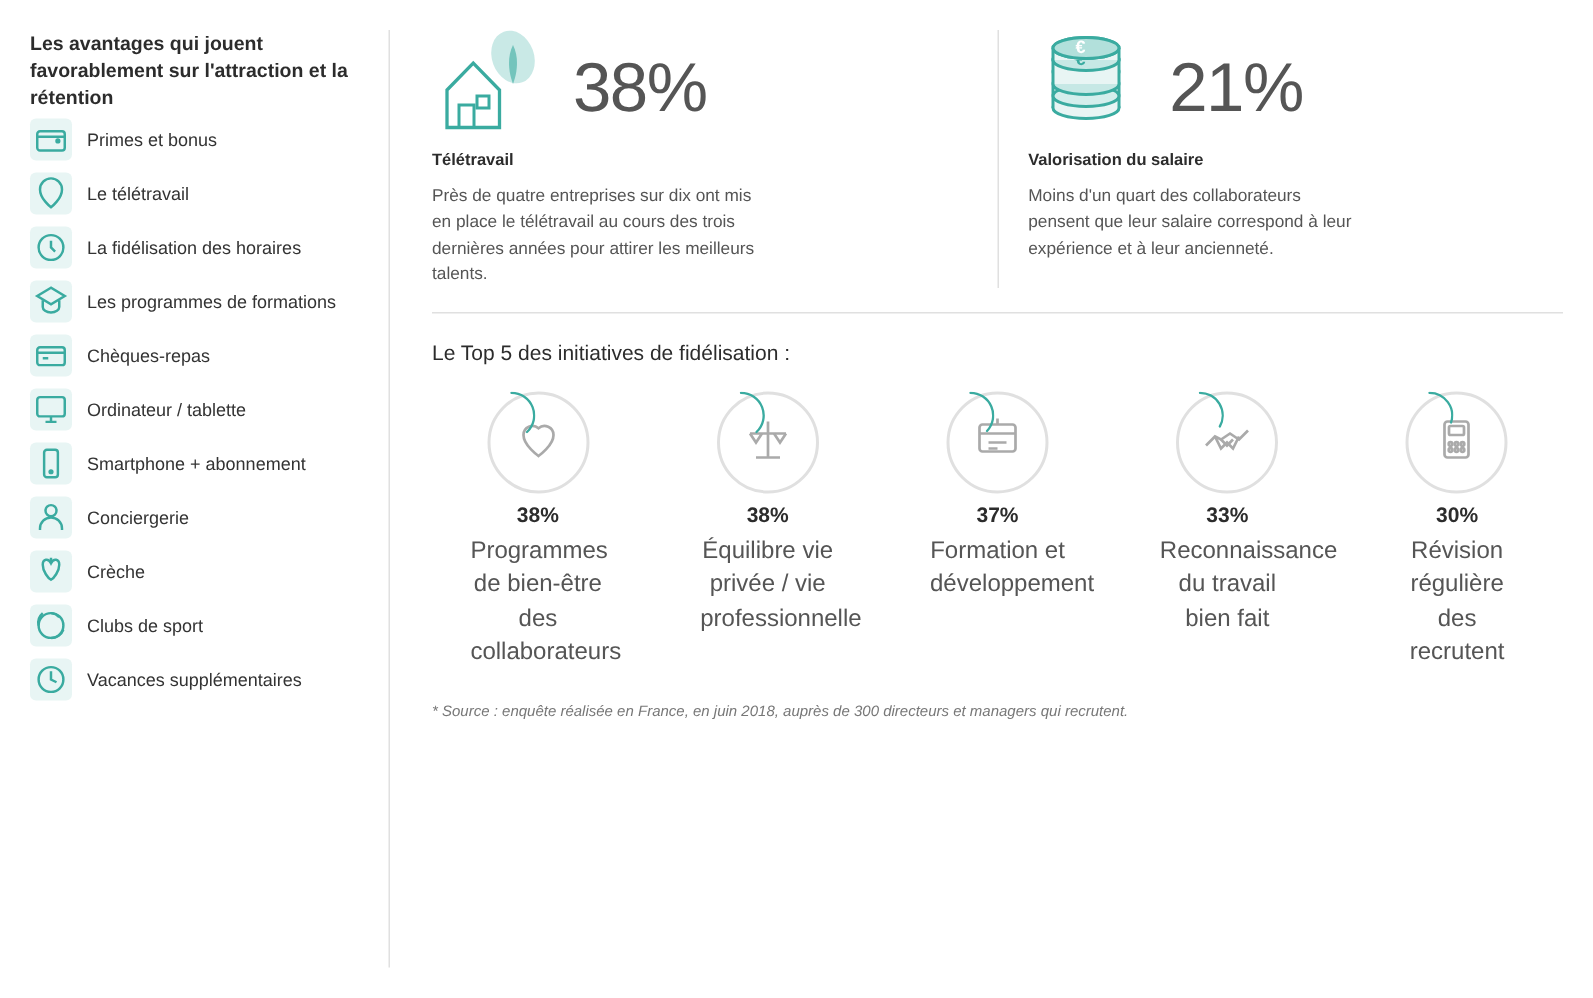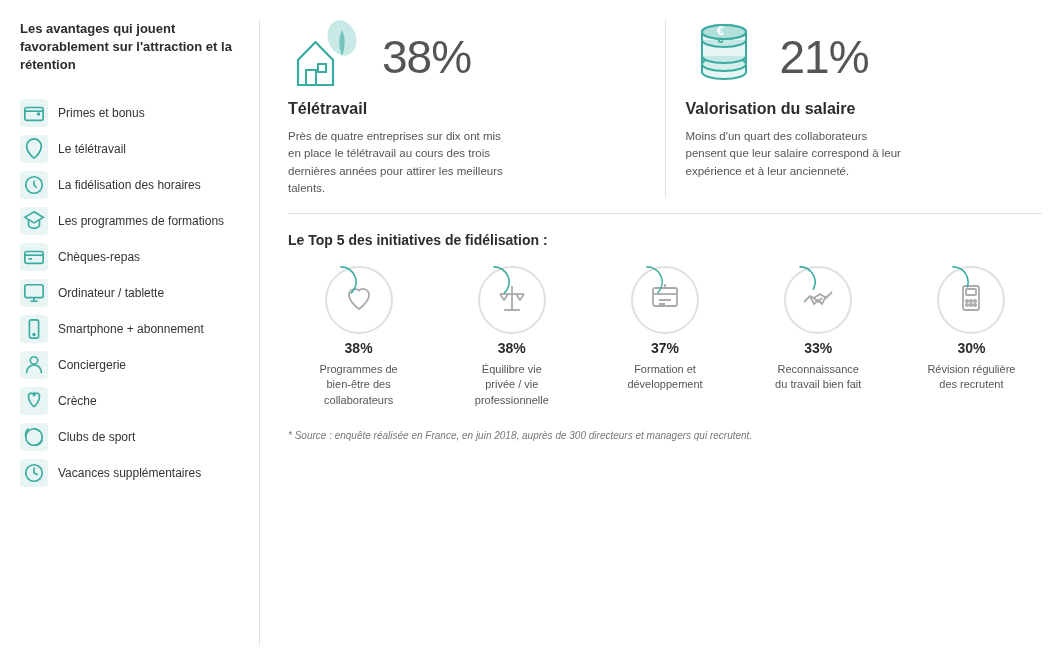--- a/index.html
+++ b/index.html
@@ -24,21 +24,21 @@
     .left-col {
       width: 240px;
       flex-shrink: 0;
       padding-right: 20px;
       border-right: 1px solid #e0e0e0;
     }
     .left-title {
       font-weight: bold;
       font-size: 13px;
       color: #2c2c2c;
-      margin-bottom: 24px;
+      margin-bottom: 4px;
       line-height: 1.4;
     }
     .advantage-list {
       list-style: none;
       display: flex;
       flex-direction: column;
       gap: 8px;
       justify-content: center;
     }
     .advantage-item {
@@ -97,39 +97,39 @@
       align-items: center;
       gap: 14px;
     }
     .stat-percent {
       font-size: 46px;
       font-weight: 200;
       color: #555;
       letter-spacing: -1px;
     }
     .stat-label {
-      font-size: 16px;
+      font-size: 11px;
       font-weight: bold;
       color: #2c2c2c;
       margin-bottom: 4px;
     }
     .stat-desc {
       font-size: 11.5px;
       color: #555;
       line-height: 1.5;
       max-width: 220px;
     }
 
     
     .bottom-section {
       padding-top: 18px;
     }
     .bottom-title {
       font-size: 14px;
-      font-weight: bold;
+      font-weight: normal;
       color: #2c2c2c;
       margin-bottom: 18px;
     }
     .initiatives-row {
       display: flex;
       flex-direction: row;
       gap: 12px;
       margin-bottom: 18px;
     }
     .initiative-item {
@@ -154,21 +154,21 @@
     .initiative-circle svg {
       width: 32px;
       height: 32px;
     }
     .initiative-pct {
       font-size: 14px;
       font-weight: bold;
       color: #2c2c2c;
     }
     .initiative-label {
-      font-size: 11px;
+      font-size: 16px;
       color: #555;
       line-height: 1.4;
       max-width: 90px;
     }
 
     
     .circle-progress {
       position: absolute;
       top: -2px;
       left: -2px;

